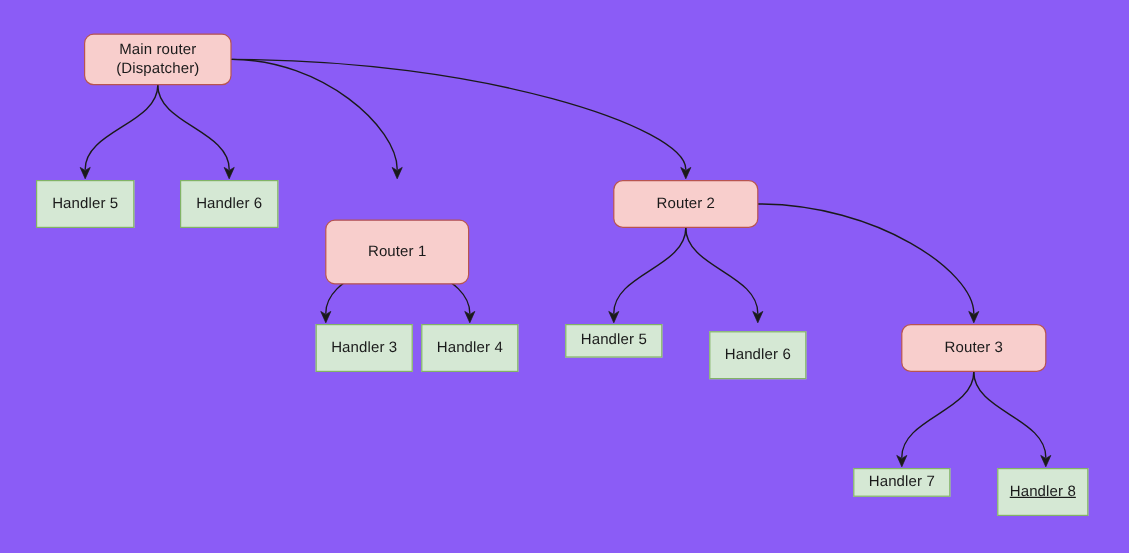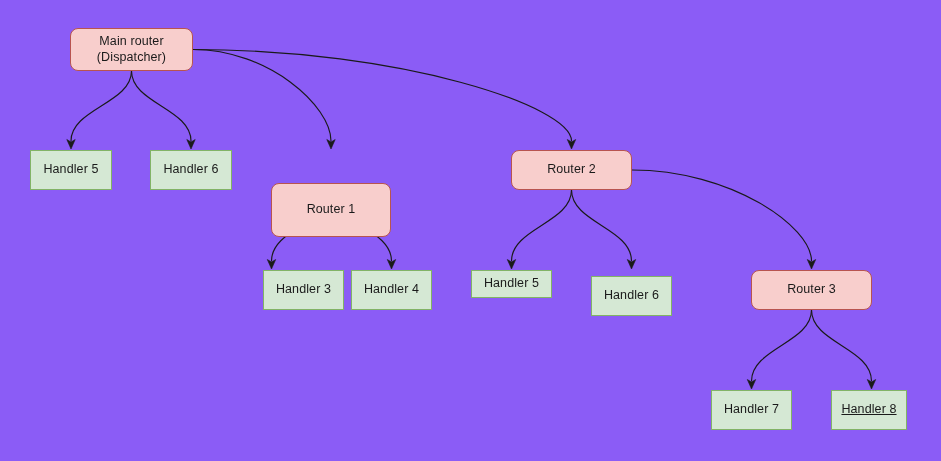--- a/index.html
+++ b/index.html
@@ -94,16 +94,16 @@
 (Dispatcher)</div>
       <div class="node node-handler" style="left: 30px; top: 150px; width: 82px; height: 40px;">Handler 5</div>
       <div class="node node-handler" style="left: 150px; top: 150px; width: 82px; height: 40px;">Handler 6</div>
       <div class="node node-router" style="left: 271px; top: 150px; width: 120px; height: 54px; margin-top: 33px;">Router 1</div>
       <div class="node node-router" style="left: 511px; top: 150px; width: 121px; height: 40px;">Router 2</div>
       <div class="node node-handler" style="left: 231px; top: 270px; width: 81px; height: 40px; margin-left: 32px;">Handler 3</div>
       <div class="node node-handler" style="left: 351px; top: 270px; width: 81px; height: 40px;">Handler 4</div>
       <div class="node node-handler" style="left: 471px; top: 270px; width: 81px; height: 28px;">Handler 5</div>
       <div class="node node-handler" style="left: 591px; top: 276px; width: 81px; height: 40px;">Handler 6</div>
       <div class="node node-router" style="left: 751px; top: 270px; width: 121px; height: 40px;">Router 3</div>
-      <div class="node node-handler" style="left: 711px; top: 390px; width: 81px; height: 40px;">Handler 7</div>
+      <div class="node node-handler" style="left: 711px; top: 390px; width: 81px; height: 24px;">Handler 7</div>
       <div class="node node-handler" style="left: 831px; top: 390px; width: 76px; height: 40px; text-decoration: underline;">Handler 8</div>
     </div>
 </div>
 
 </body></html>

